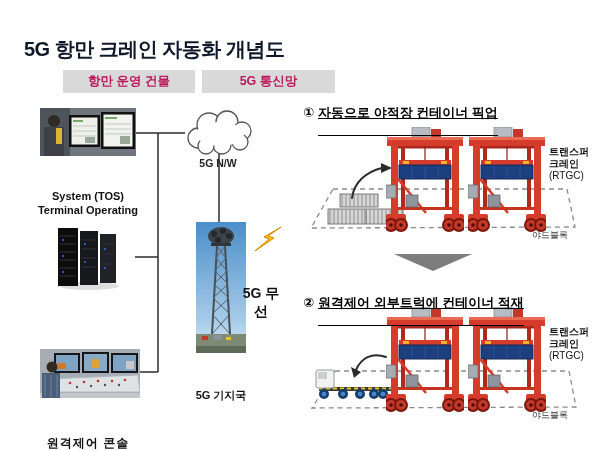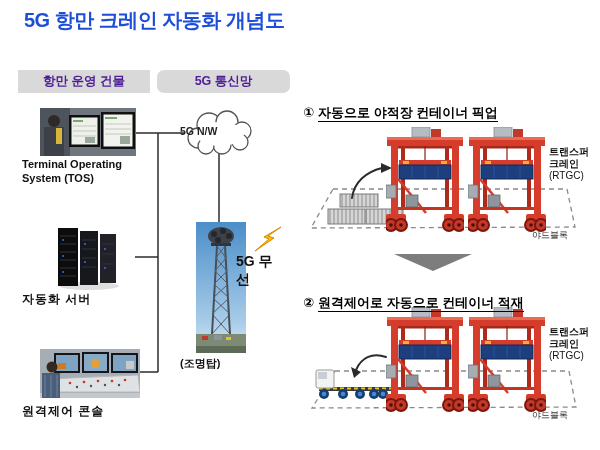--- a/index.html
+++ b/index.html
@@ -1,36 +1,36 @@
 <!DOCTYPE html>
 <html><head>
 <meta charset="utf-8">
 <style>
   html,body{margin:0;padding:0;background:#fff;}
   #canvas{position:relative;width:600px;height:450px;background:#fff;overflow:hidden;
           font-family:"Liberation Sans","DejaVu Sans",sans-serif;color:#111;}
   .abs{position:absolute;}
-  #page-title{left:24px;top:7px;font-size:20px;font-weight:bold;letter-spacing:-0.5px;color:#1d4ed8;}
+  #page-title{left:24px;top:36px;font-size:20px;font-weight:bold;letter-spacing:-0.5px;color:#0f172a;}
   .hdr{top:70px;height:23px;background:#d9d9d9;display:flex;align-items:center;justify-content:center;
-       font-size:12.5px;font-weight:bold;color:#4c1d95;}
+       font-size:12.5px;font-weight:bold;color:#be185d;margin-left:45px;}
   #hdr-building{left:18px;width:132px;}
-  #hdr-network{left:157px;width:133px;border-radius:7px;}
+  #hdr-network{left:157px;width:133px;}
   #hdr-yard{left:293px;width:294px;}
-  .lbl{position:absolute;font-weight:bold;color:#111;text-align:left;line-height:1.25;}
+  .lbl{position:absolute;font-weight:bold;color:#111;text-align:center;line-height:1.25;margin-top:32px;}
   #tos-label{left:22px;top:158px;width:132px;font-size:11px;}
   #server-label{left:22px;top:292px;width:132px;font-size:12px;letter-spacing:1px;}
   #console-label{left:22px;top:404px;width:132px;font-size:12px;letter-spacing:1px;}
   #cloud-label{left:180px;top:125px;width:76px;font-size:10.5px;font-weight:600;color:#222;}
   #station-label{left:180px;top:357px;width:82px;font-size:11px;line-height:1.2;}
   #wireless-label{left:236px;top:253px;width:50px;font-size:14px;}
   .scene-title{position:absolute;font-size:13px;font-weight:bold;color:#000;white-space:nowrap;}
   #scene1-title{left:303px;top:104px;}
   #scene2-title{left:303px;top:294px;}
   .scene-title .num{margin-right:4px;}
-  .scene-title .txt{border-bottom:1.5px solid #000;padding-bottom:1px;}
+  .scene-title .txt{border-bottom:1.5px solid #000;padding-bottom:15px;text-decoration:underline;}
   .crane-label{position:absolute;width:50px;font-size:10px;font-weight:bold;line-height:1.2;
                text-align:left;color:#111;}
   .crane-label .rtgc{font-weight:normal;}
   #crane-label-1{left:549px;top:146px;}
   #crane-label-2{left:549px;top:326px;}
   .yard-label{position:absolute;width:60px;font-size:9px;color:#333;text-align:right;font-weight:normal;}
   #yard-label-1{left:508px;top:229px;}
   #yard-label-2{left:508px;top:409px;}
   svg{display:block;}
   .fig{position:absolute;}
@@ -173,22 +173,22 @@
     <rect x="45" y="29" width="10" height="6" fill="#9aa89a"></rect>
     <rect x="61" y="4" width="34" height="37" fill="#101010"></rect>
     <rect x="63.5" y="6.5" width="29" height="32" fill="#f2f3ee"></rect>
     <rect x="65" y="9" width="12" height="2" fill="#79a86b"></rect>
     <line x1="65" y1="16" x2="91" y2="16" stroke="#c4c8c0" stroke-width="1"></line>
     <line x1="65" y1="21" x2="91" y2="21" stroke="#c4c8c0" stroke-width="1"></line>
     <line x1="65" y1="26" x2="91" y2="26" stroke="#c4c8c0" stroke-width="1"></line>
     <rect x="80" y="28" width="10" height="8" fill="#9aa89a"></rect>
   </svg>
   <div class="lbl" id="tos-label">
+    <div>System (TOS)</div>
     <div>Terminal Operating</div>
-    <div>System (TOS)</div>
   </div>
 
   <svg class="fig" style="left:56px;top:222px;" width="66" height="70">
     <ellipse cx="33" cy="64" rx="30" ry="4" fill="#dedede"></ellipse>
     <rect x="2" y="6" width="20" height="58" fill="#0c0c0c"></rect>
     <rect x="24" y="9" width="18" height="54" fill="#17181c"></rect>
     <rect x="44" y="12" width="16" height="49" fill="#202228"></rect>
     <g stroke="#2e3340" stroke-width="1">
       <line x1="4" y1="14" x2="20" y2="14"></line>
         <line x1="4" y1="22" x2="20" y2="22"></line>
@@ -207,21 +207,20 @@
     <g fill="#3d6bff">
       <circle cx="7" cy="18" r="1"></circle>
         <circle cx="7" cy="34" r="1"></circle>
         <circle cx="7" cy="50" r="1"></circle>
       <circle cx="29" cy="22" r="1"></circle>
         <circle cx="29" cy="40" r="1"></circle>
       <circle cx="49" cy="27" r="1"></circle>
         <circle cx="49" cy="46" r="1"></circle>
     </g>
   </svg>
-  <div class="lbl" id="server-label">자동화 서버</div>
 
   <svg class="fig" style="left:40px;top:349px;" width="100" height="49">
     <rect width="100" height="49" fill="#a7adb4"></rect>
     <rect x="14" y="4" width="26" height="20" fill="#15161a"></rect>
     <rect x="16" y="6" width="22" height="16" fill="#7fa3c2"></rect>
     <rect x="18" y="14" width="8" height="6" fill="#d07a28"></rect>
     <rect x="42" y="3" width="27" height="21" fill="#15161a"></rect>
     <rect x="44" y="5" width="23" height="17" fill="#89aac6"></rect>
     <rect x="52" y="10" width="7" height="9" fill="#e0a13c"></rect>
     <rect x="71" y="4" width="27" height="20" fill="#15161a"></rect>
@@ -271,33 +270,33 @@
     <path d="M21,24 L30,36 M29,24 L20,36 M20,36 L31,49 M30,36 L19,49
              M19,49 L32,62 M31,49 L18,62 M18,62 L33,76 M32,62 L17,76
              M17,76 L34,92 M33,76 L16,92 M16,92 L34,112 M34,92 L16,112" stroke="#565e66" stroke-width="1" fill="none"></path>
     <rect x="0" y="112" width="50" height="12" fill="#7d8b74"></rect>
     <rect x="6" y="114" width="6" height="4" fill="#c0392b"></rect>
     <rect x="30" y="115" width="5" height="3" fill="#e8c42a"></rect>
     <rect x="18" y="113" width="8" height="5" fill="#8b949c"></rect>
     <rect x="0" y="124" width="50" height="7" fill="#5d6a57"></rect>
   </svg>
   <div class="lbl" id="station-label">
-    <div>(조명탑)</div>
+    <div>5G 기지국</div>
   </div>
 
   <svg class="fig" style="left:254px;top:226px;" width="28" height="26">
     <polygon points="27,1 10,11 15,13 1,25 20,12 14,10" fill="#ffc000" stroke="#d88a00" stroke-width="1"></polygon>
   </svg>
   <div class="lbl" id="wireless-label">5G 무선</div>
 
   <div class="scene-title" id="scene1-title">
     <span class="num">①</span><span class="txt">자동으로 야적장 컨테이너 픽업</span>
   </div>
   <div class="scene-title" id="scene2-title">
-    <span class="num">②</span><span class="txt">원격제어로 자동으로 컨테이너 적재</span>
+    <span class="num">②</span><span class="txt">원격제어 외부트럭에 컨테이너 적재</span>
   </div>
 
   <div class="crane-label" id="crane-label-1">
     <div>트랜스퍼</div>
     <div>크레인</div>
     <div class="rtgc">(RTGC)</div>
   </div>
   <div class="crane-label" id="crane-label-2">
     <div>트랜스퍼</div>
     <div>크레인</div>

